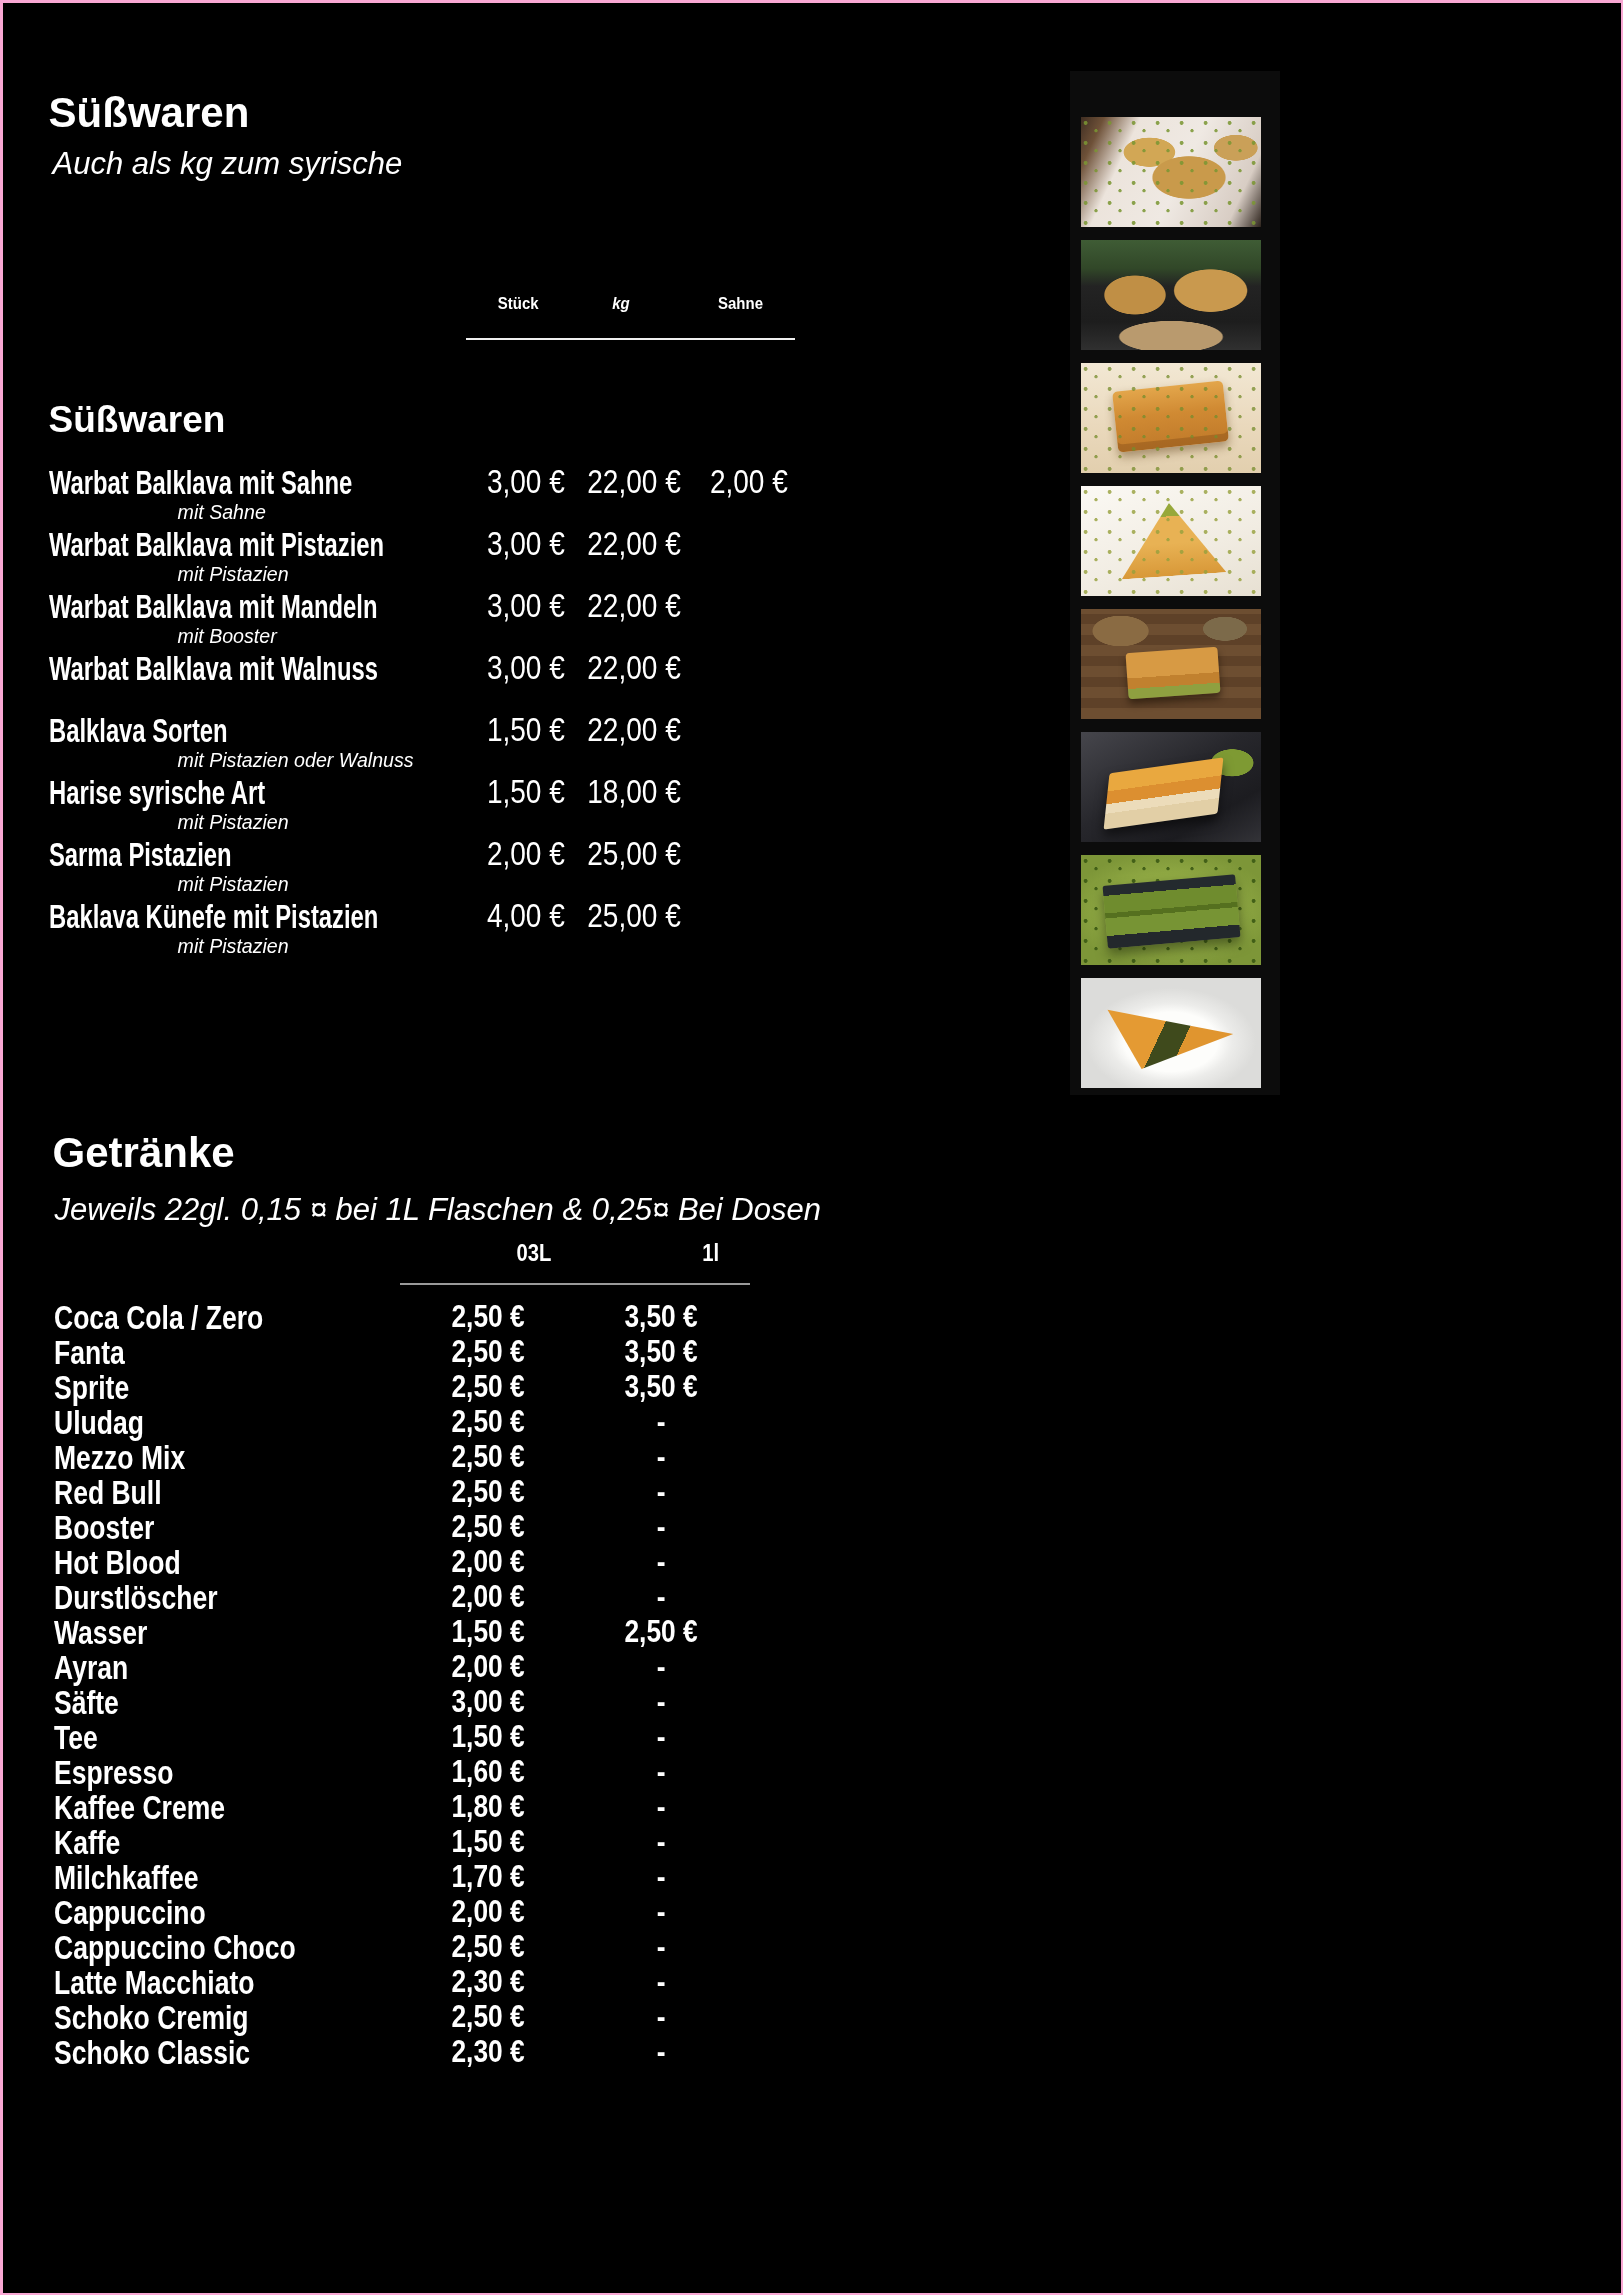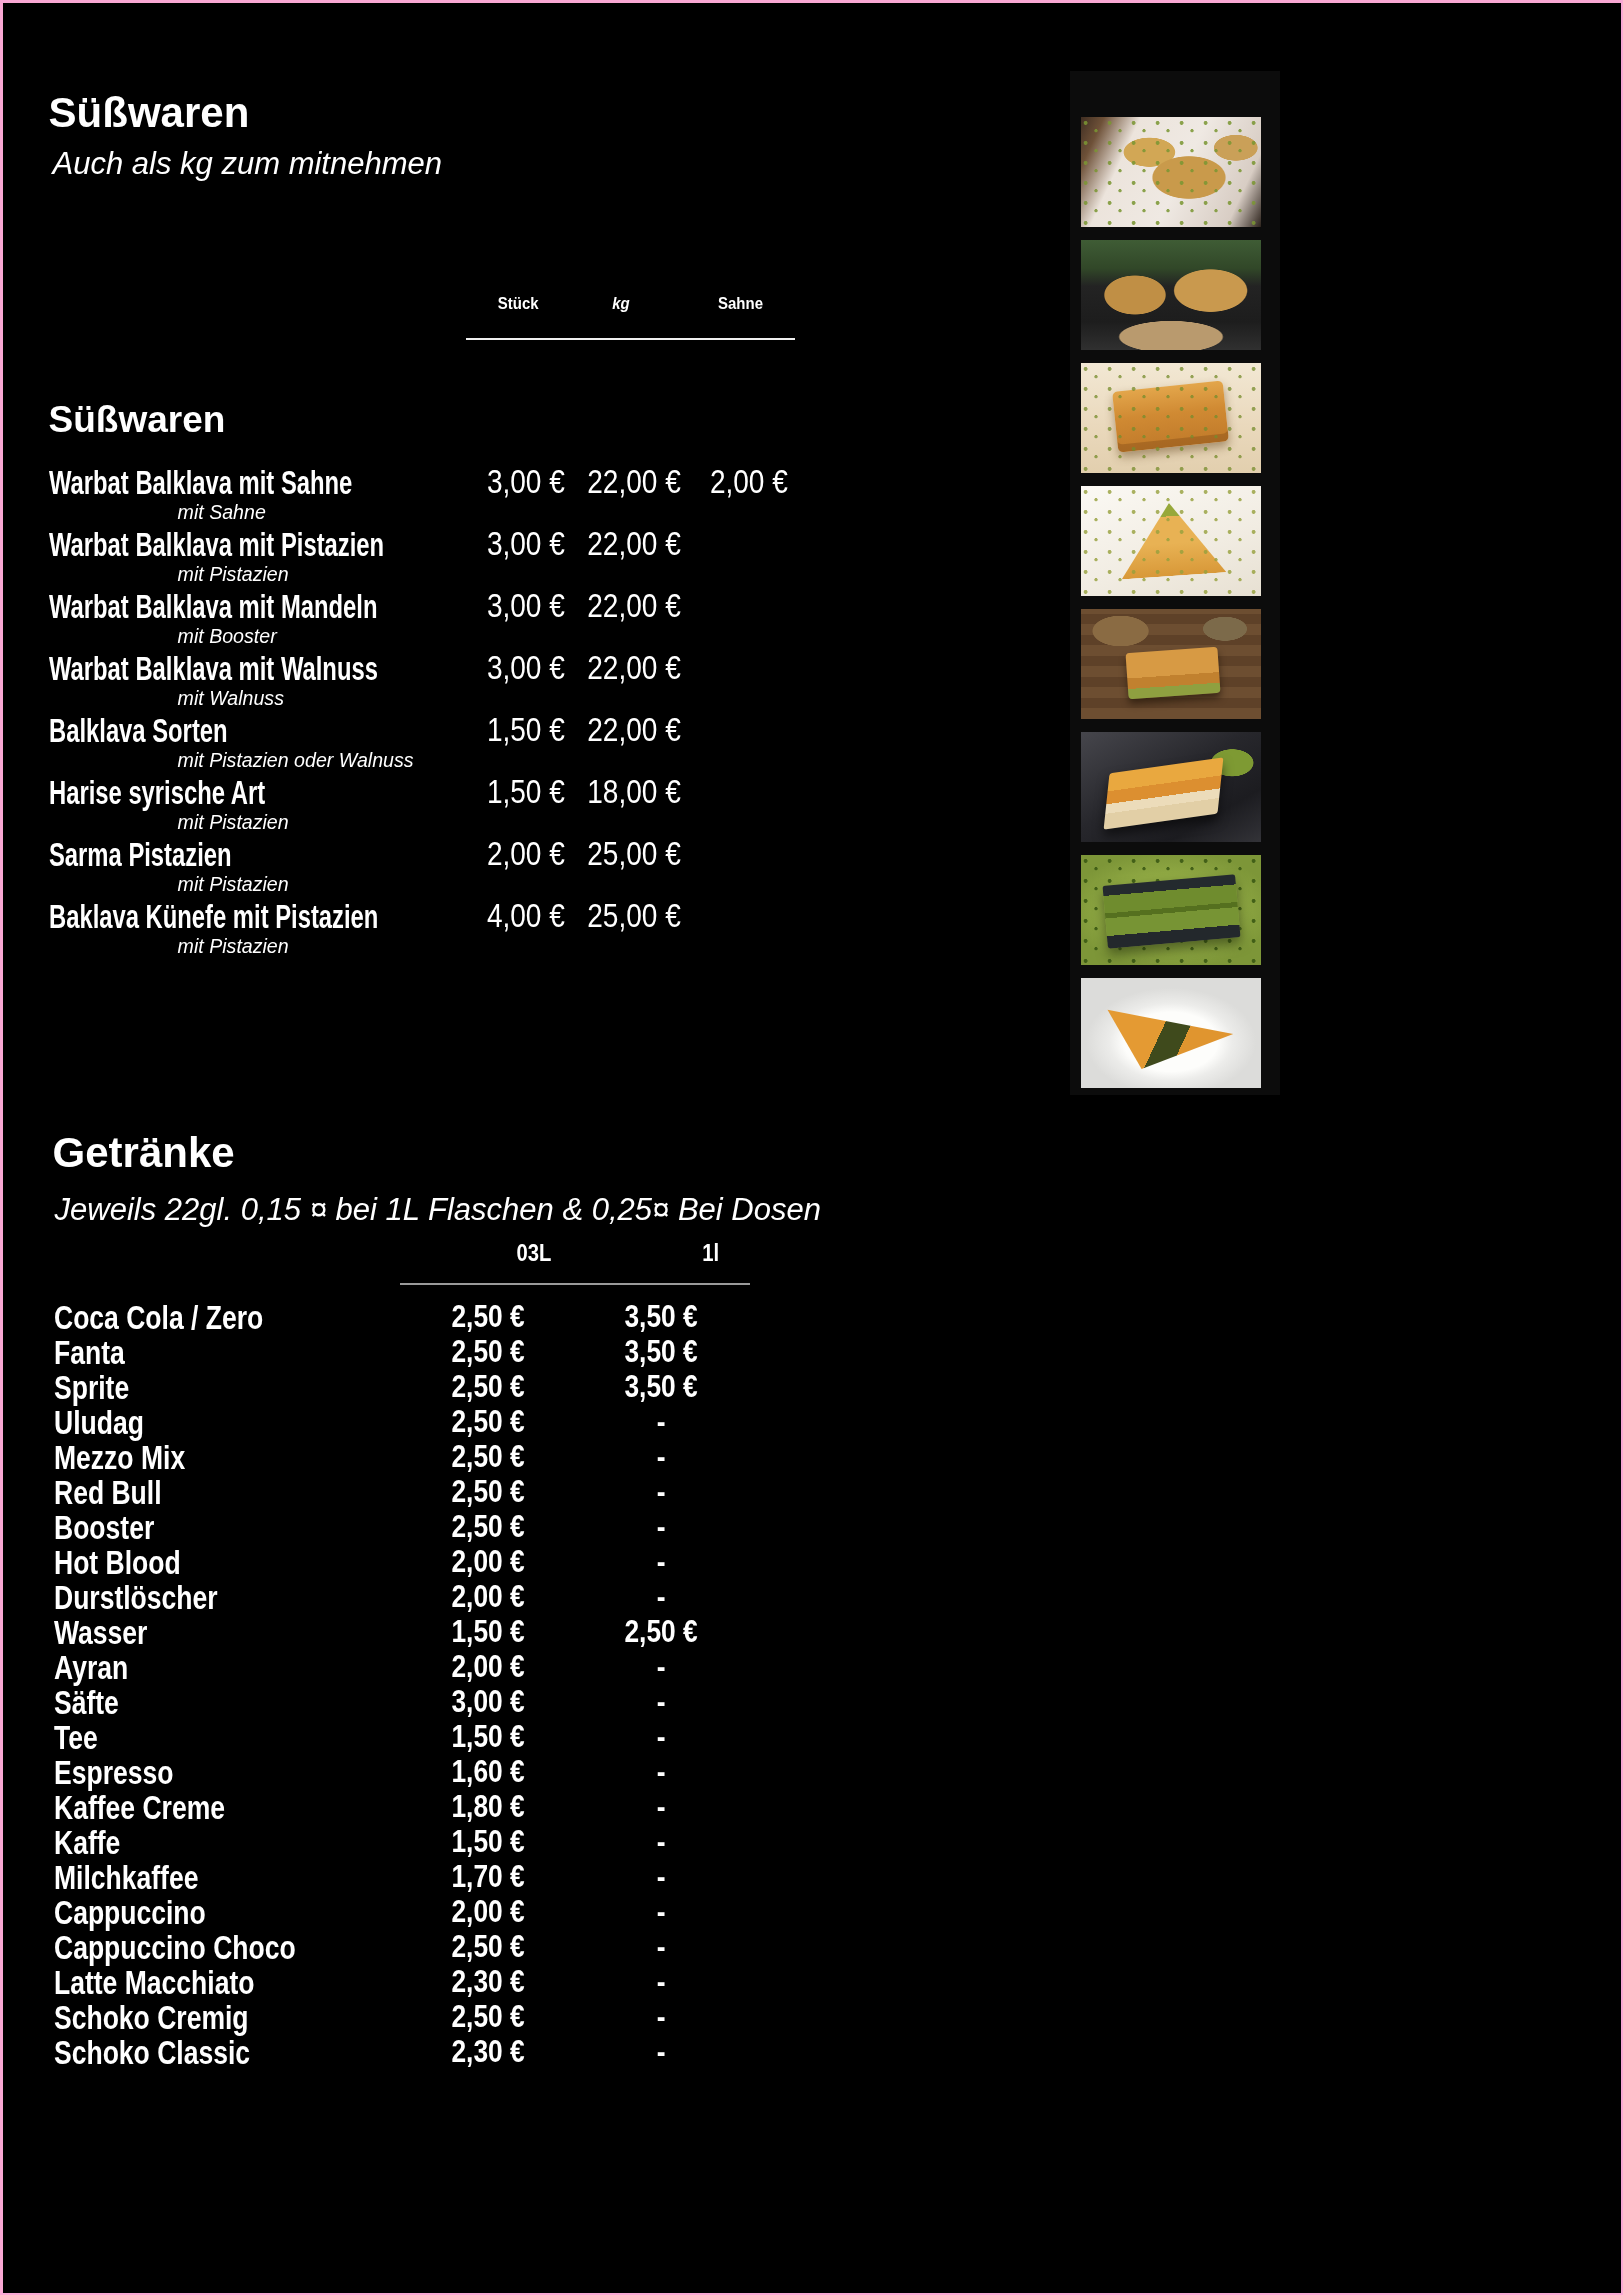--- a/index.html
+++ b/index.html
@@ -117,21 +117,21 @@
     clip-path:polygon(2% 20%, 98% 52%, 28% 98%);
     background:linear-gradient(115deg, #e49a33 0 44%, #3f4a1c 44% 60%, #e0952f 60% 100%); }
 </style>
 </head>
 <body>
 
 <div class="page">
   <div class="canvas">
 
     <div class="h1 h1-sweets">Süßwaren</div>
-    <div class="subtitle subtitle-sweets">Auch als kg zum mitnehmen</div>
+    <div class="subtitle subtitle-sweets">Auch als kg zum syrische</div>
 
     <div class="s-colhead c-stueck"><span class="cxc88">Stück</span></div>
     <div class="s-colhead c-kg"><span class="cxc88">kg</span></div>
     <div class="s-colhead c-sahne"><span class="cxc88">Sahne</span></div>
     <div class="s-headline"></div>
 
     <div class="group-title">Süßwaren</div>
 
     <div class="s-table">
 
@@ -162,21 +162,20 @@
           </div>
           <div class="s-desc"><span>mit Booster</span></div>
         </div>
         <div class="s-item">
           <div class="s-top">
             <div class="s-name"><span class="cx70">Warbat Balklava mit Walnuss</span></div>
             <div class="s-p c1"><span class="cxc85">3,00 €</span></div>
             <div class="s-p c2"><span class="cxc85">22,00 €</span></div>
             <div class="s-p c3"><span class="cxc85"></span></div>
           </div>
-          <div class="s-desc"><span>mit Walnuss</span></div>
         </div>
         <div class="s-item">
           <div class="s-top">
             <div class="s-name"><span class="cx70">Balklava Sorten</span></div>
             <div class="s-p c1"><span class="cxc85">1,50 €</span></div>
             <div class="s-p c2"><span class="cxc85">22,00 €</span></div>
             <div class="s-p c3"><span class="cxc85"></span></div>
           </div>
           <div class="s-desc"><span>mit Pistazien oder Walnuss</span></div>
         </div>

